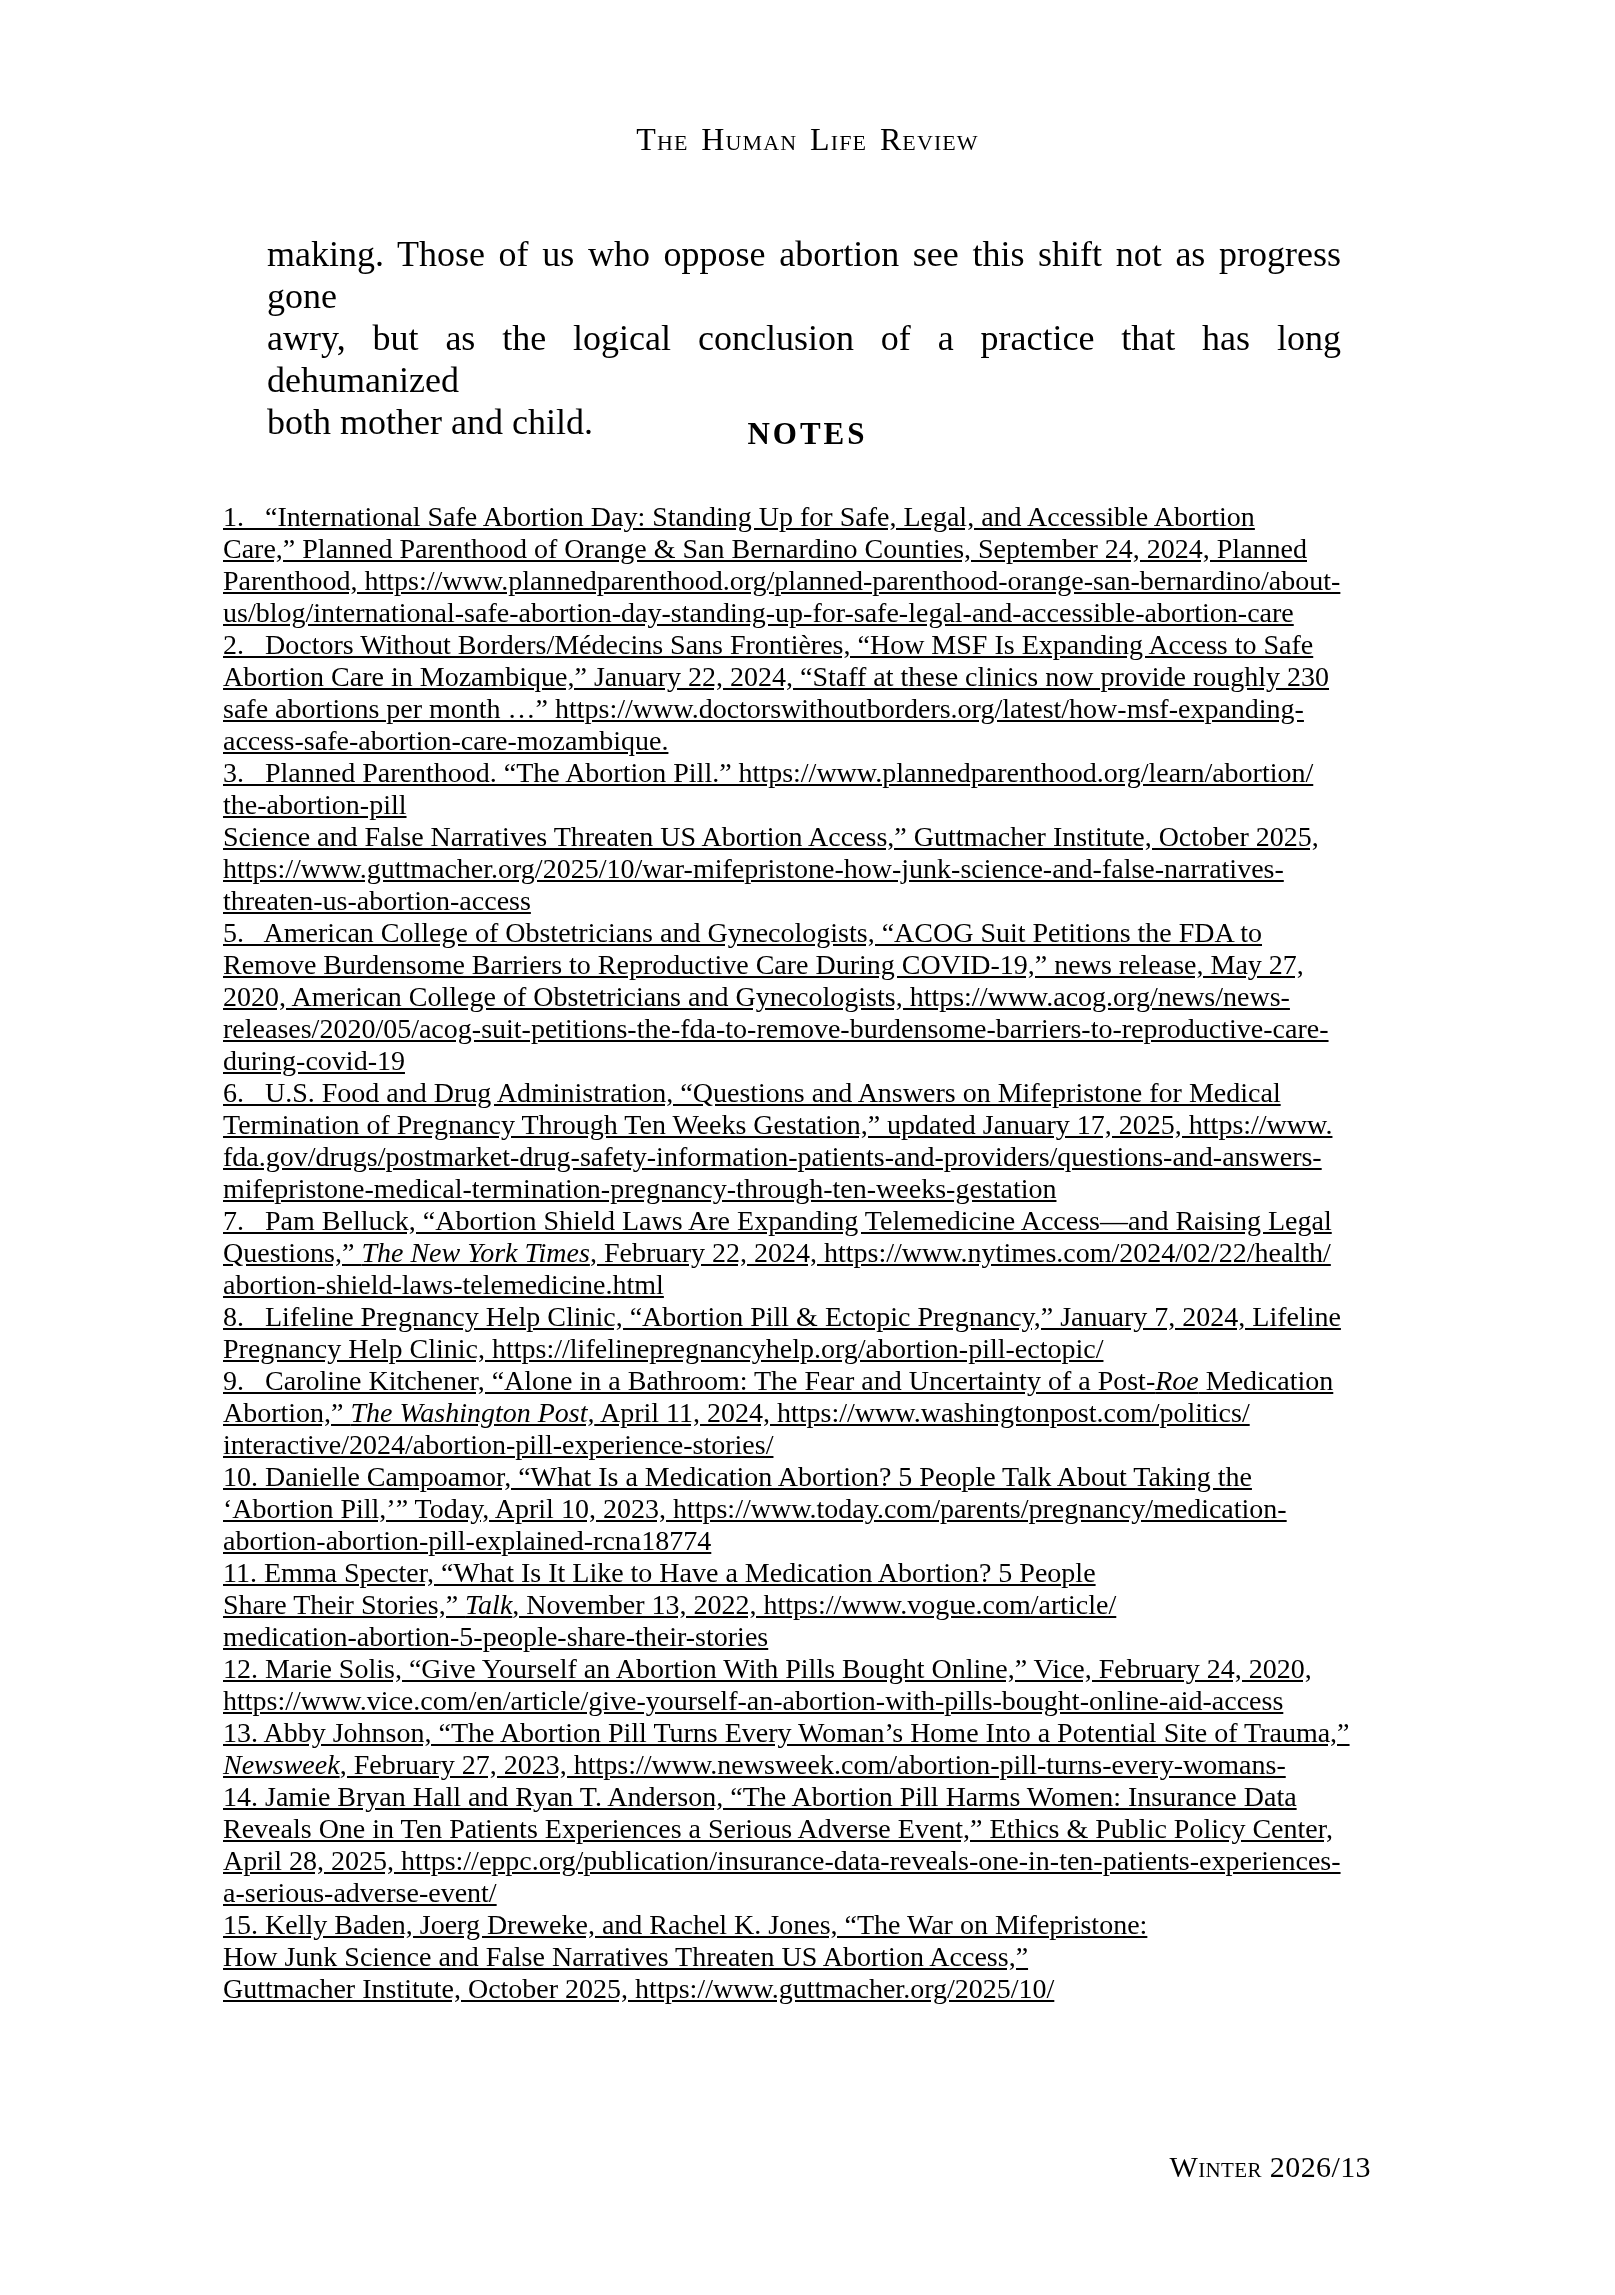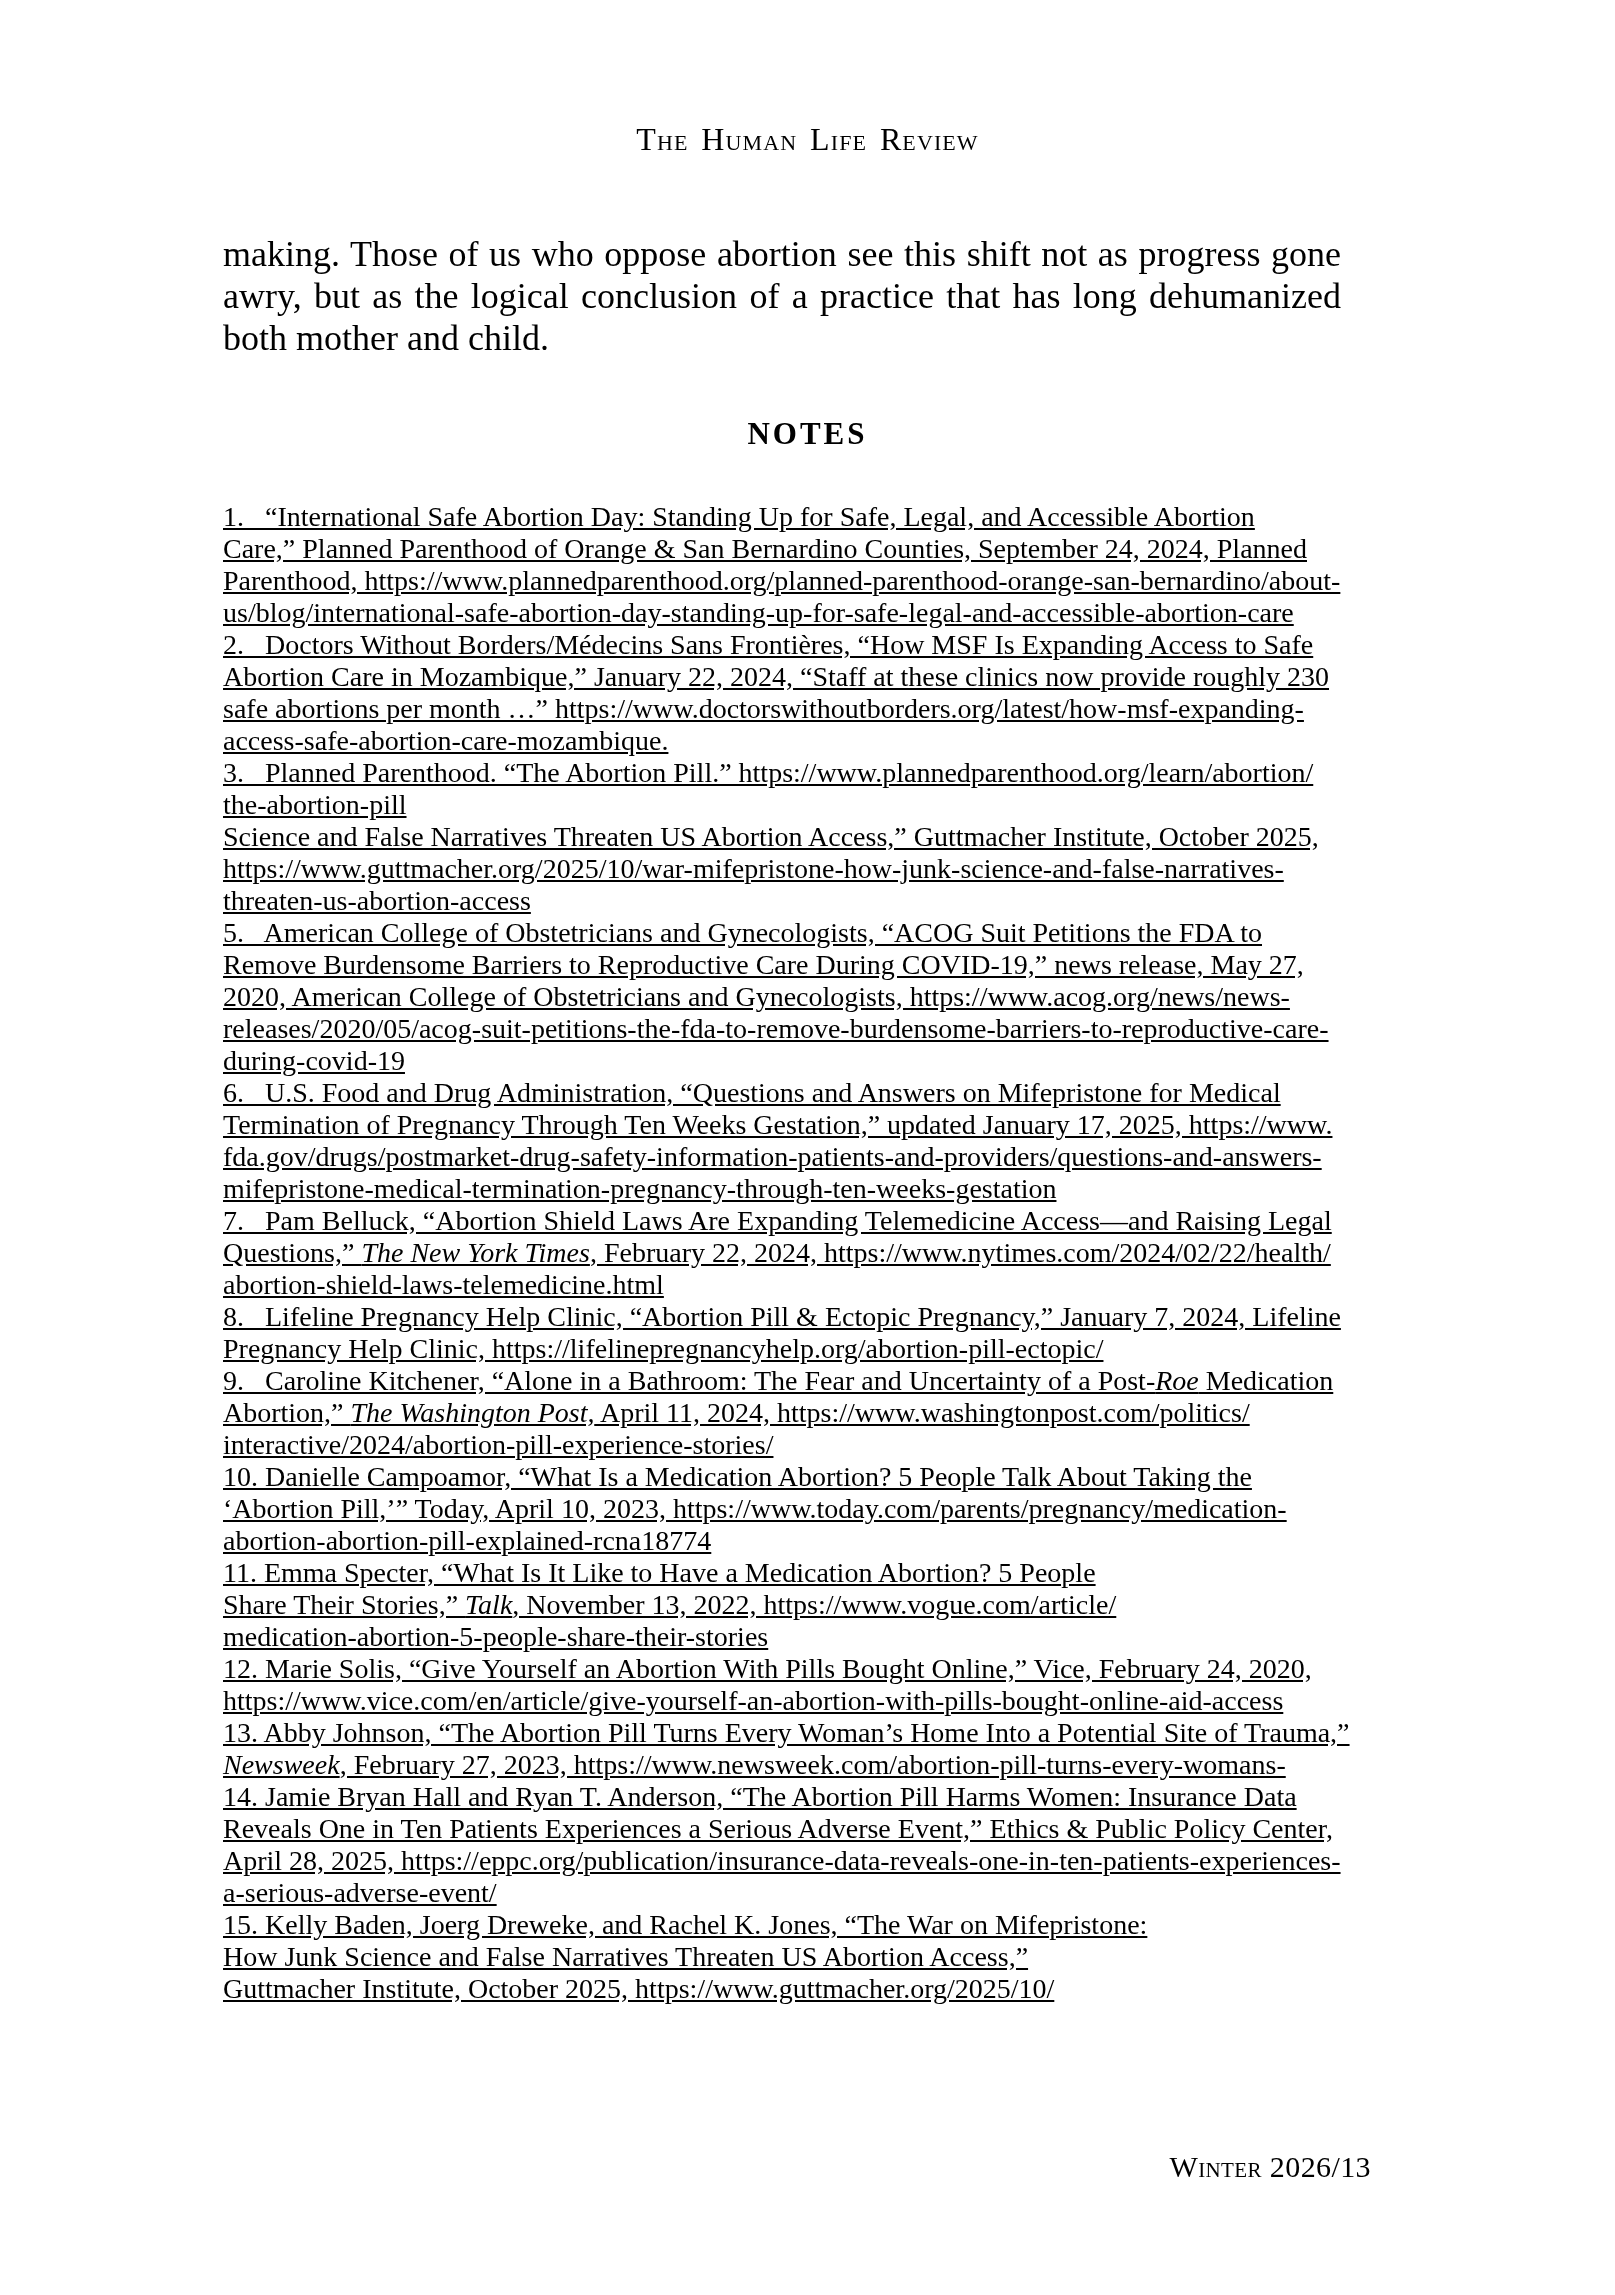--- a/index.html
+++ b/index.html
@@ -31,20 +31,21 @@
     position: absolute;
     top: 233px;
     left: 223px;
     width: 1118px;
     font-size: 36px;
     line-height: 42px;
   }
   .body-par .line {
     text-align: justify;
     text-align-last: justify;
+    margin-left: 44px;
   }
   .body-par .line.last {
     text-align-last: left;
     font-family: Liberation Serif, serif;
   }
   .notes-heading {
     position: absolute;
     top: 416px;
     left: 0;
     width: 100%;

